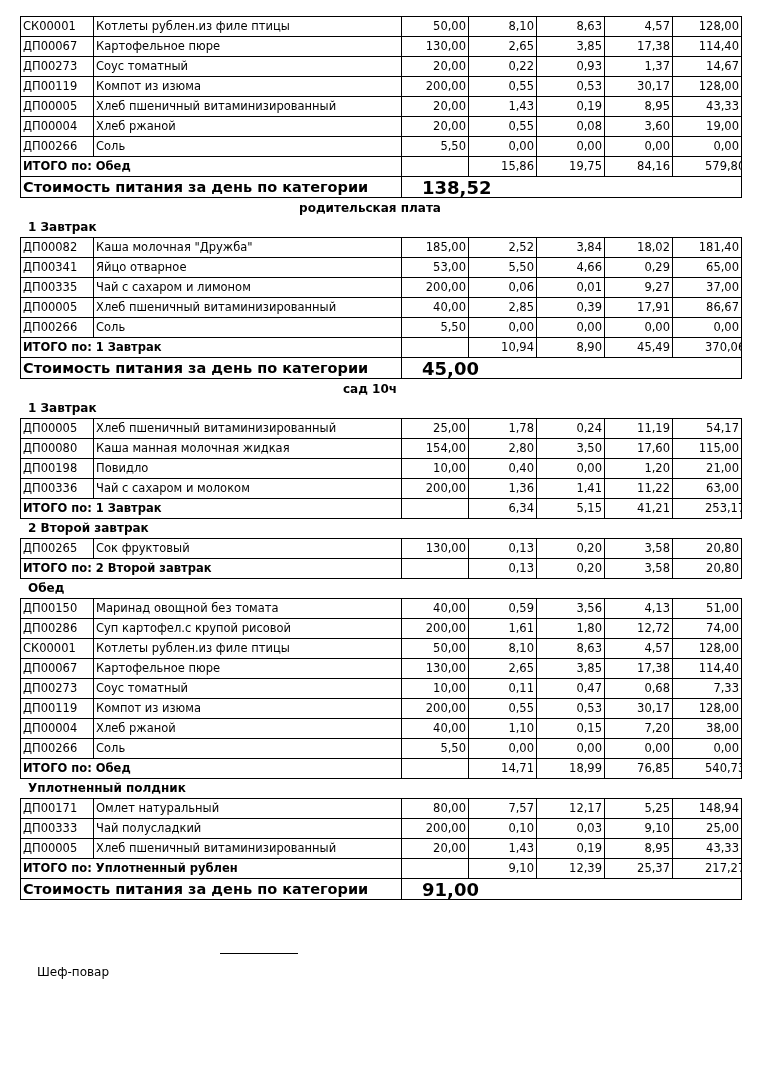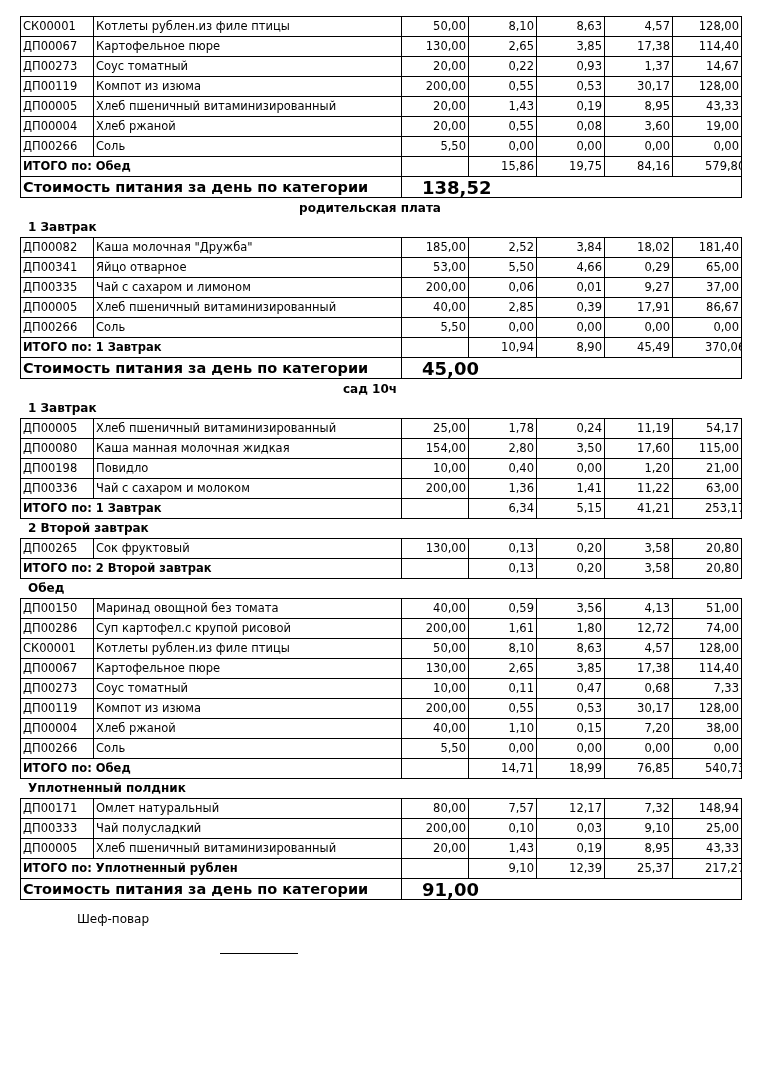--- a/index.html
+++ b/index.html
@@ -10,21 +10,21 @@
   col.c0 { width:73px; } col.c1 { width:308px; } col.c2 { width:67px; } col.c3 { width:68px; } col.c4 { width:68px; } col.c5 { width:68px; } col.c6 { width:69px; }
   td.code { text-align:left; }
   td.mass { text-align:right; }
   td.num { text-align:right; }
   tr.total td { font-weight:bold; }
   tr.total td.num { font-weight:normal;padding-left:32px; }
   tr.cost td { height:20px; font-size:14.5px; font-weight:bold; border-bottom:1px solid #000; }
   tr.cost td.val { font-size:18px; padding-left:20px; }
   .cat { text-align:center; font-weight:bold; font-size:12px; height:20px; line-height:20px; margin-left:100px; width:500px; }
   .meal { font-weight:bold; font-size:12px; height:19px; line-height:19px; padding-left:8px; }
-  #footer { position:absolute; left:37px; top:912px; font-size:12px;margin-left:40px; }
+  #footer { position:absolute; left:37px; top:965px; font-size:12px; }
   #sigline { position:absolute; left:220px; top:953px; width:78px; border-bottom:1px solid #000; height:0; }
 </style>
 </head>
 <body>
 
 <div id="doc">
     <table class="t">
       <colgroup>
         <col class="c0">
         <col class="c1">
@@ -379,21 +379,21 @@
         <col class="c5">
         <col class="c6">
       </colgroup>
       <tbody>
         <tr>
           <td class="code">ДП00171</td>
           <td class="code">Омлет натуральный</td>
           <td class="mass">80,00</td>
           <td class="num">7,57</td>
           <td class="num">12,17</td>
-          <td class="num">7,32</td>
+          <td class="num">5,25</td>
           <td class="num">148,94</td>
         </tr>
         <tr>
           <td class="code">ДП00333</td>
           <td class="code">Чай полусладкий</td>
           <td class="mass">200,00</td>
           <td class="num">0,10</td>
           <td class="num">0,03</td>
           <td class="num">9,10</td>
           <td class="num">25,00</td>

